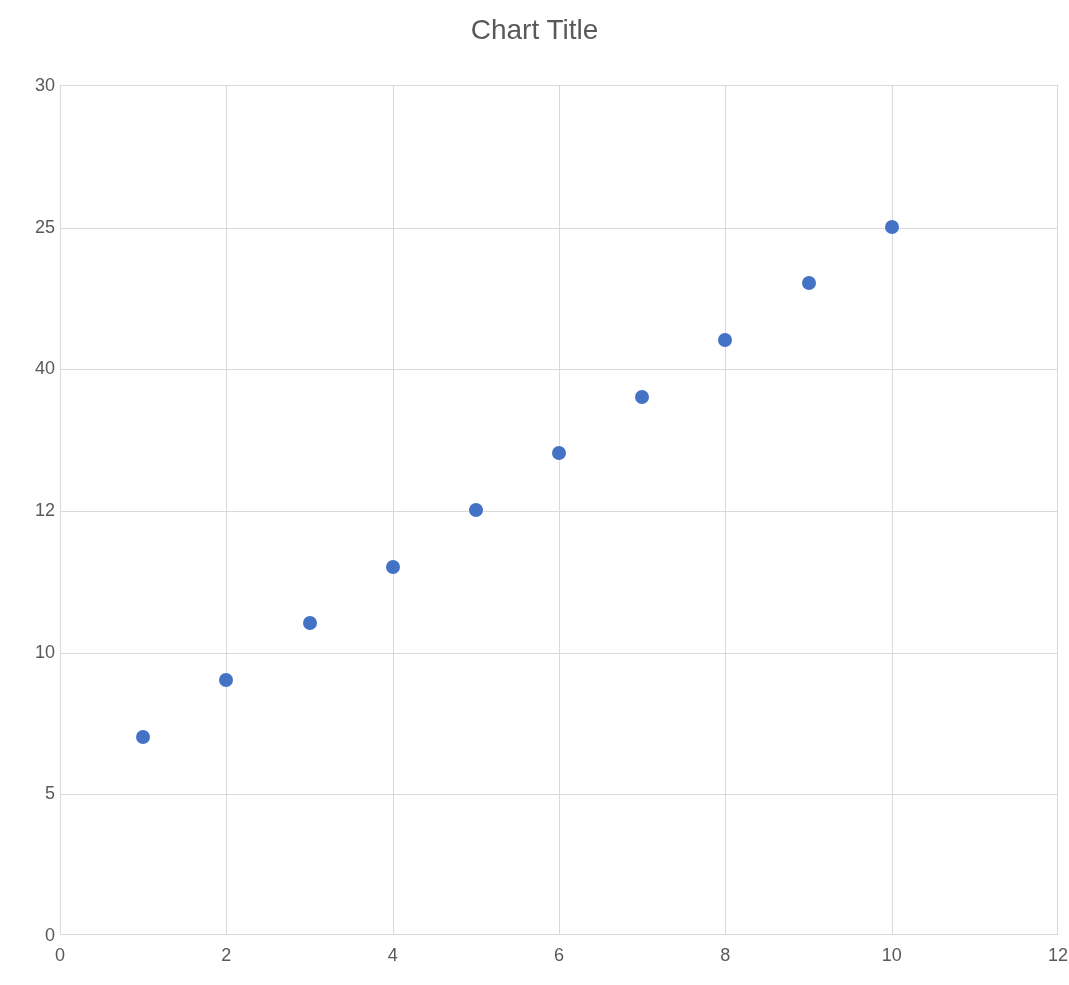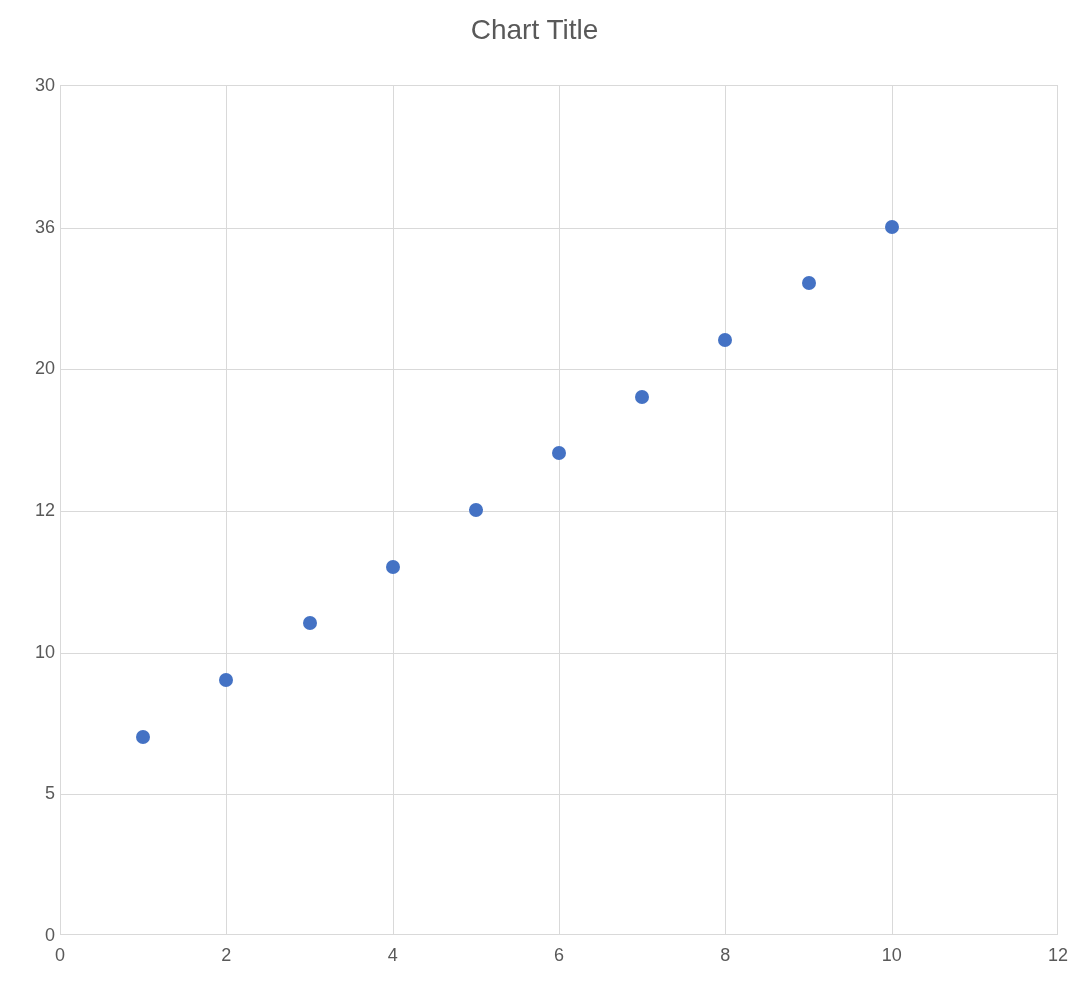--- a/index.html
+++ b/index.html
@@ -107,22 +107,22 @@
       <div class="gridline-v" style="left: 166.333px;"></div>
       <div class="gridline-v" style="left: 332.667px;"></div>
       <div class="gridline-v" style="left: 499px;"></div>
       <div class="gridline-v" style="left: 665.333px;"></div>
       <div class="gridline-v" style="left: 831.667px;"></div>
     </div>
 <div class="y-tick" style="top: 935px;">0</div>
     <div class="y-tick" style="top: 793.333px;">5</div>
     <div class="y-tick" style="top: 651.667px;">10</div>
     <div class="y-tick" style="top: 510px;">12</div>
-    <div class="y-tick" style="top: 368.333px;">20</div>
-    <div class="y-tick" style="top: 226.667px;">36</div>
+    <div class="y-tick" style="top: 368.333px;">40</div>
+    <div class="y-tick" style="top: 226.667px;">25</div>
     <div class="y-tick" style="top: 85px; text-align: right;">30</div>
     <div class="x-tick" style="left: 60px; top: 945px;">0</div>
     <div class="x-tick" style="left: 226.333px; top: 945px;">2</div>
     <div class="x-tick" style="left: 392.667px; top: 945px;">4</div>
     <div class="x-tick" style="left: 559px; top: 945px;">6</div>
     <div class="x-tick" style="left: 725.333px; top: 945px;">8</div>
     <div class="x-tick" style="left: 891.667px; top: 945px;">10</div>
     <div class="x-tick" style="left: 1058px; top: 945px;">12</div>
     <div class="data-point" style="left: 143.167px; top: 736.667px; background: rgb(68, 114, 196);"></div>
     <div class="data-point" style="left: 226.333px; top: 680px; background: rgb(68, 114, 196);"></div>

